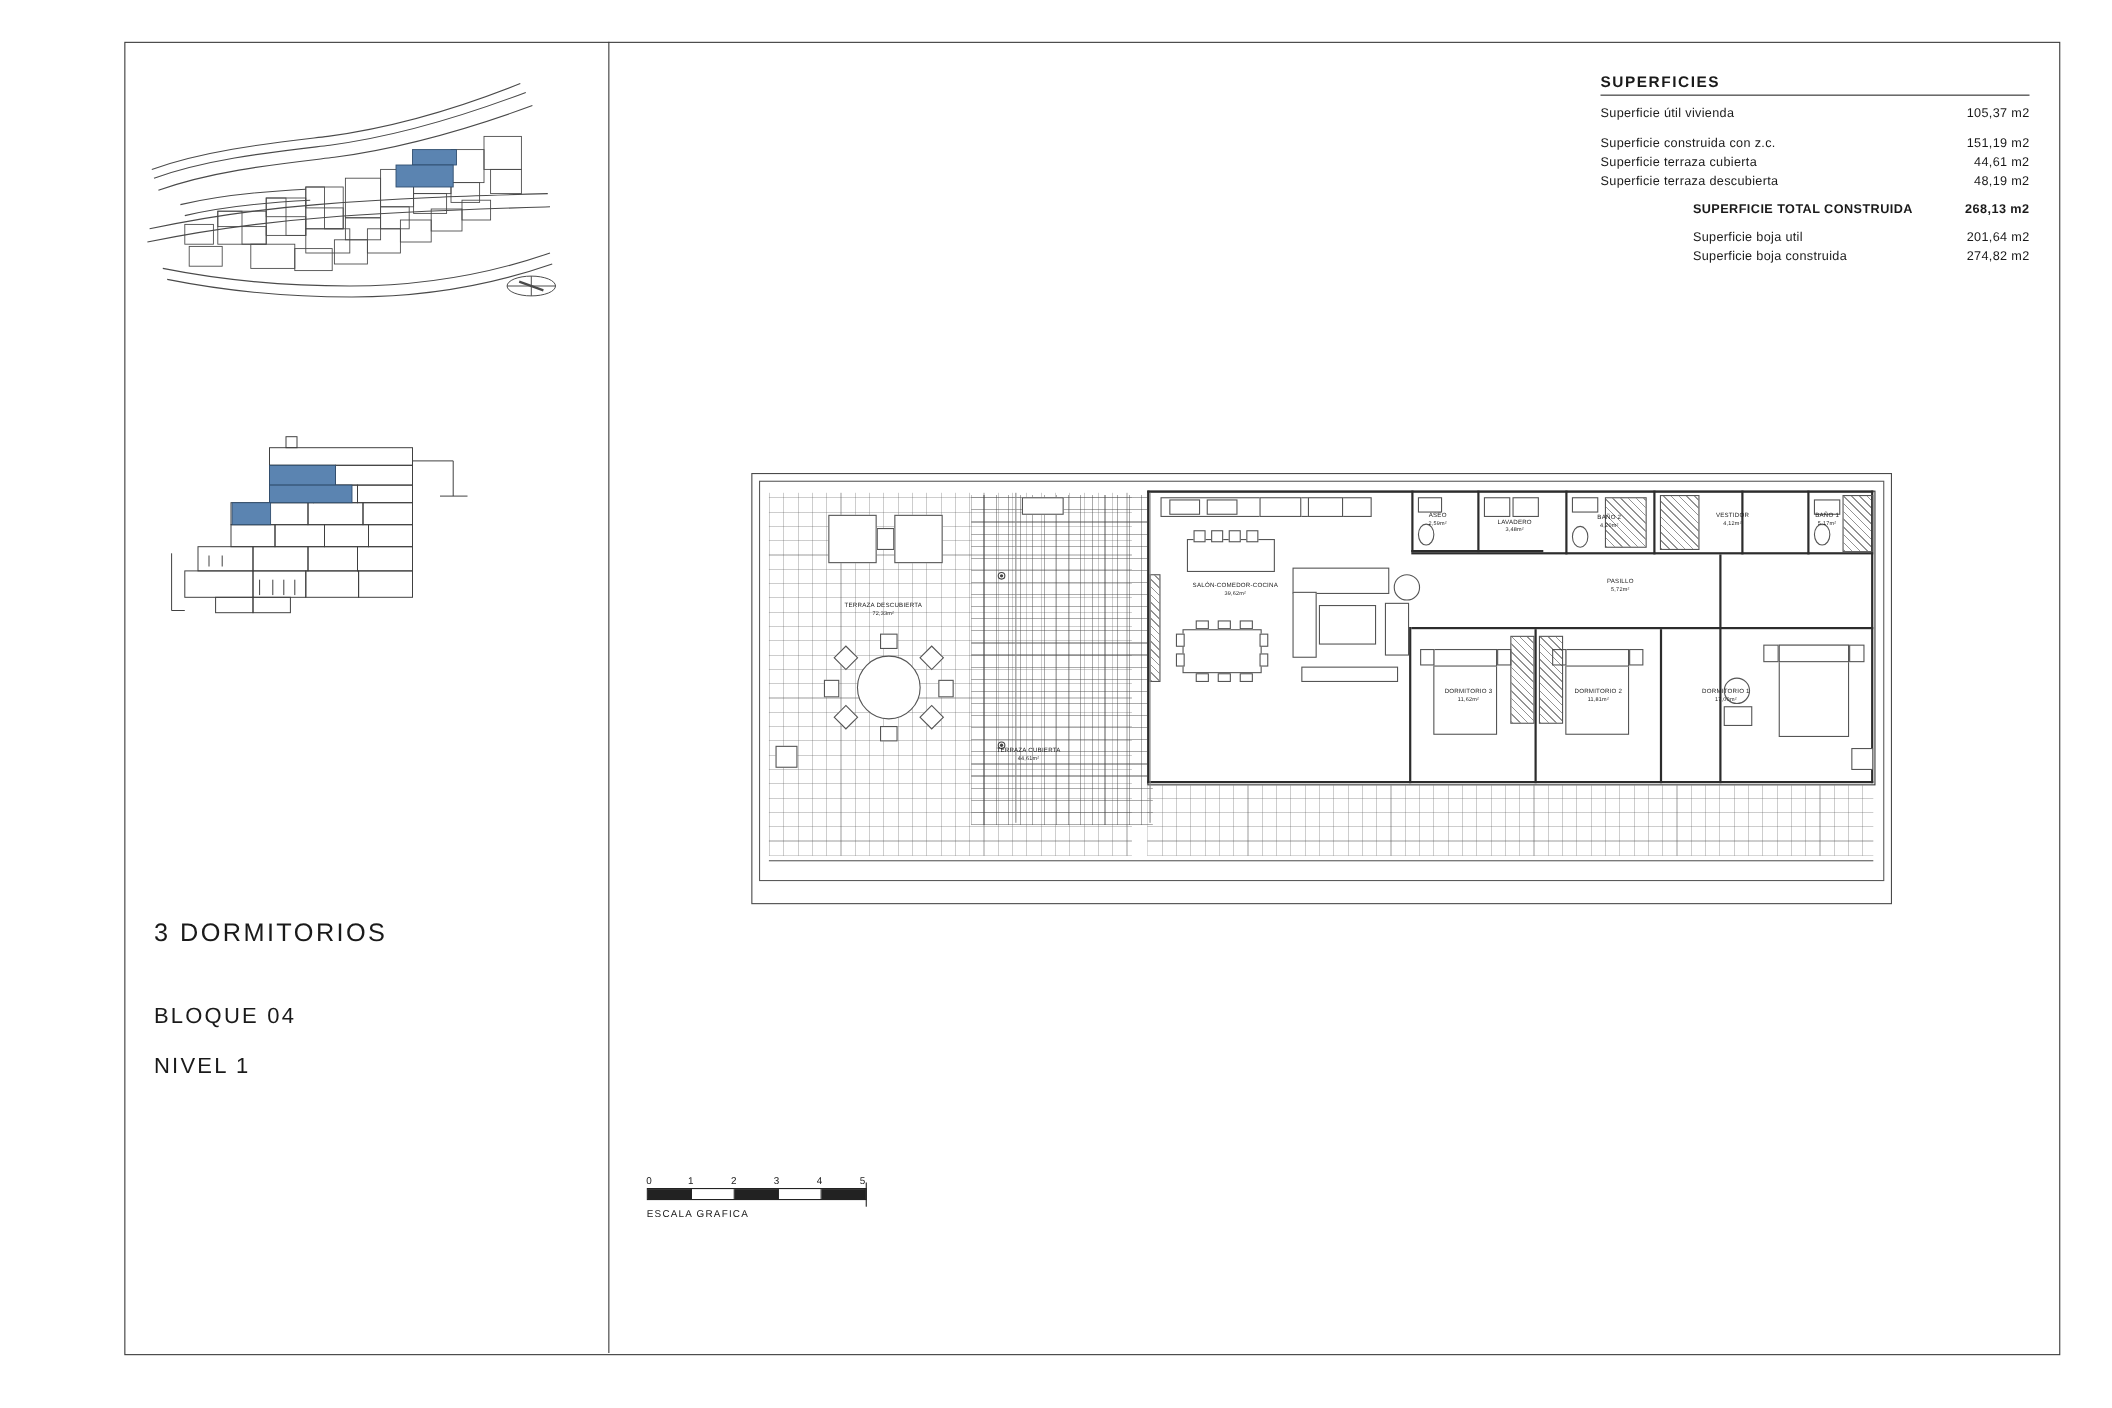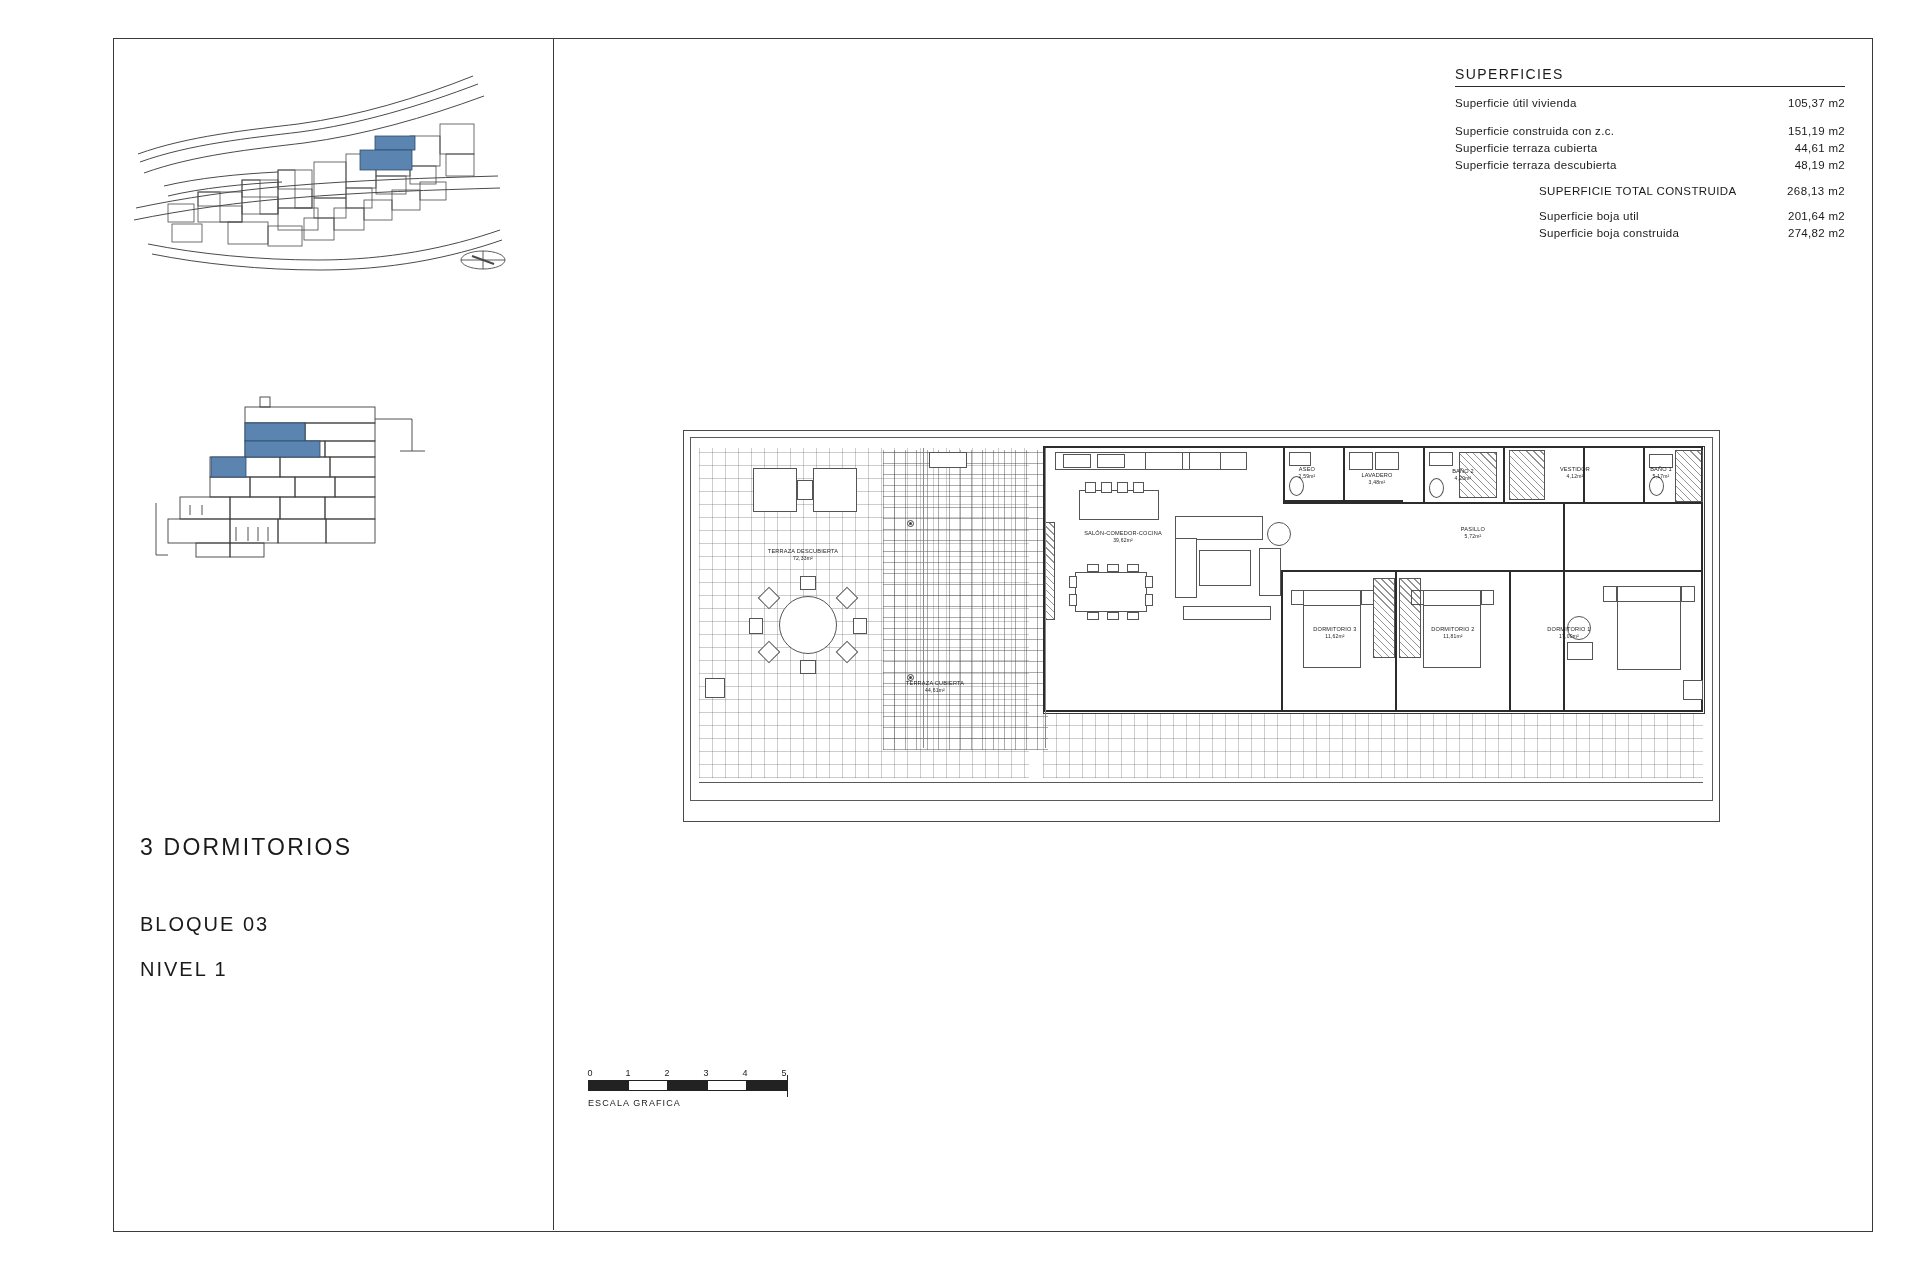--- a/index.html
+++ b/index.html
@@ -3,27 +3,27 @@
 <meta charset="utf-8">
 <style>
   html,body{margin:0;padding:0;background:#ffffff;}
   body{width:1920px;height:1280px;font-family:"Liberation Sans",sans-serif;color:#1a1a1a;overflow:hidden;}
   .sheet{position:absolute;left:0;top:0;width:1920px;height:1280px;background:#fff;}
   .frame{position:absolute;left:113px;top:38px;width:1758px;height:1192px;border:1.4px solid #3a3a3a;}
   .vline{position:absolute;left:553px;top:38px;width:0;height:1192px;border-left:1.2px solid #3a3a3a;}
 
   
   .surf{position:absolute;left:1455px;top:66px;width:390px;font-size:11.5px;letter-spacing:.3px;}
-  .surf .title{font-size:14px;font-weight:normal;letter-spacing:1.4px;padding-bottom:4px;}
+  .surf .title{font-size:14px;font-weight:bold;letter-spacing:1.4px;padding-bottom:4px;}
   .surf .rule{border-top:1.3px solid #2b2b2b;margin:0 0 8px 0;}
   .surf .row{display:flex;justify-content:space-between;line-height:17px;}
   .surf .row span.lab{white-space:nowrap;}
   .surf .row span.val{white-space:nowrap;}
   .surf .gap{height:11px;}
-  .surf .total{display:flex;justify-content:space-between;font-weight:normal;letter-spacing:.4px;font-size:11.5px;}
+  .surf .total{display:flex;justify-content:space-between;font-weight:bold;letter-spacing:.4px;font-size:11.5px;}
   .surf .sub{margin-left:84px;}
 
   
   .siteplan{position:absolute;left:128px;top:58px;width:400px;height:240px;}
   .elev{position:absolute;left:150px;top:395px;width:330px;height:190px;}
 
   
   .caption{position:absolute;left:140px;top:834px;width:380px;text-align:left;}
   .caption .l1{font-size:23px;letter-spacing:2.2px;margin-bottom:52px;}
   .caption .l2{font-size:20px;letter-spacing:2px;margin-bottom:22px;}
@@ -205,21 +205,21 @@
     </g>
     <g fill="#5b84b1" stroke="#2f4d6d" stroke-width=".8">
       <rect x="95" y="28" width="60" height="18"></rect>
       <rect x="95" y="46" width="75" height="16"></rect>
       <rect x="61" y="62" width="35" height="20"></rect>
     </g>
   </svg>
 
   <div class="caption">
     <div class="l1">3 DORMITORIOS</div>
-    <div class="l2">BLOQUE 03</div>
+    <div class="l2">BLOQUE 04</div>
     <div class="l3">NIVEL 1</div>
   </div>
 
   <div class="scalebar">
     <div class="nums">
       <span style="left:2px">0</span>
       <span style="left:40px">1</span>
       <span style="left:79px">2</span>
       <span style="left:118px">3</span>
       <span style="left:157px">4</span>

